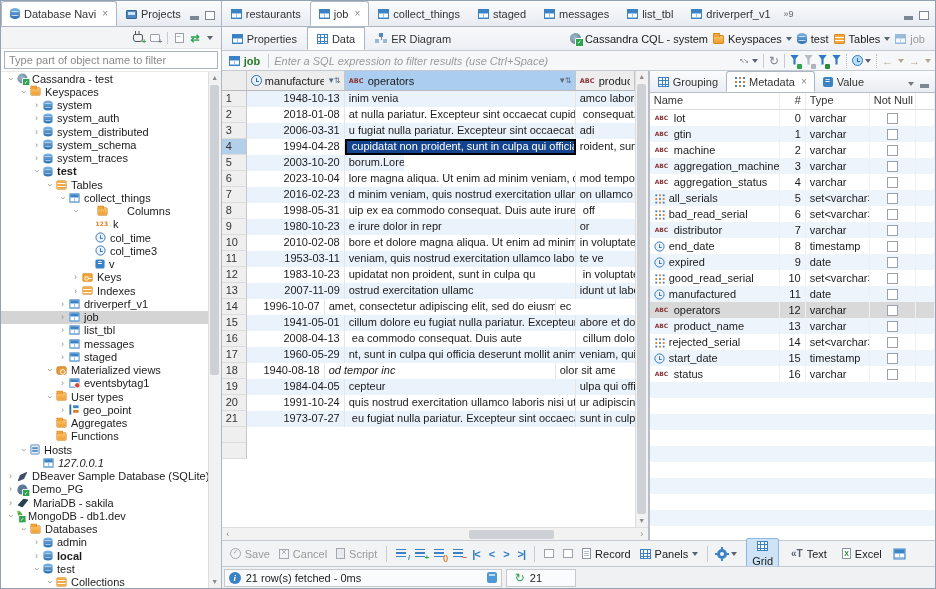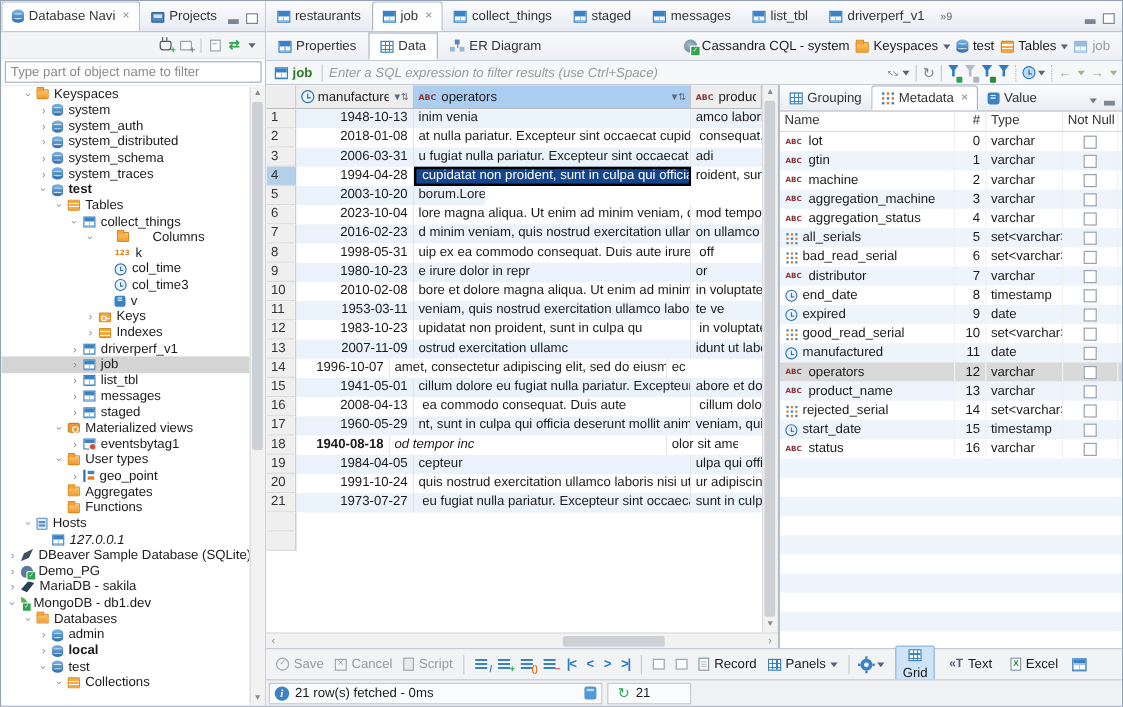--- a/index.html
+++ b/index.html
@@ -166,21 +166,21 @@
   .ptabs { height:22px; display:flex; align-items:flex-end; background:linear-gradient(#fbfcfd,#e9edf2); border-bottom:1px solid #b6bcc8; }
   .ptabs .ptab { height:21px; padding:0 7px; }
   .mhead { display:flex; height:17px; flex:none; border-bottom:1px solid #dcdcdc; color:#333; }
   .mh { padding:1px 4px; border-right:1px solid #ececec; overflow:hidden; white-space:nowrap; }
   .mrows { flex:1; overflow:hidden; }
   .mrow { display:flex; height:16px; align-items:center; }
   .mrow.stripe { background:#eef4fc; }
   .mrow.sel { background:#d9d9d9; }
   .mc { padding:0 4px; overflow:hidden; white-space:nowrap; line-height:15px; border-right:1px solid #f0f0f0; height:100%; display:flex; align-items:center;}
   .mc .ic { margin-right:4px; transform:scale(.92); }
-  .c-name { width:146px; flex:none; }
+  .c-name { width:130px; flex:none; }
   .c-num { width:26px; flex:none; justify-content:flex-end; }
   .c-type { width:64px; flex:none; }
   .c-null { width:46px; flex:none; justify-content:center; }
   .c-rest { flex:1; }
   .chk { width:11px; height:11px; border:1px solid #9aa2ae; background:#fff; display:inline-block; }
   
   .btoolbar { height:26px; flex:none; display:flex; align-items:center; gap:9px; padding:0 8px; background:#f2f3f5; border-top:1px solid #c4cad4; }
   .tbtn { display:flex; align-items:center; gap:4px; white-space:nowrap; }
   .tbtn.dis { color:#9a9a9a; }
   .tbtn.toggled { background:#cfe3f7; border:1px solid #8db6e0; border-radius:2px; padding:1px 5px;flex-direction:column; }
@@ -232,20 +232,25 @@
       <span class="nt-sep"></span>
       <span class="ic-collapse"></span>
       <span class="ic-link">⇄</span>
       <span class="caret"></span>
     </div>
     <div class="nav-filter-wrap">
       <input class="nav-filter" placeholder="Type part of object name to filter" style="">
     </div>
     <div class="tree">
       <div class="tree-inner" id="tree">
+          <div class="trow" style="padding-left: 4px;">
+            <span class="expander open">›</span>
+            <span class="ic ic-cassandra badge-check"></span>
+            <span class="lbl">Cassandra - test</span>
+          </div>
           <div class="trow" style="padding-left: 17px;">
             <span class="expander open">›</span>
             <span class="ic ic-folder"></span>
             <span class="lbl">Keyspaces</span>
           </div>
           <div class="trow" style="padding-left: 30px;">
             <span class="expander">›</span>
             <span class="ic ic-db"></span>
             <span class="lbl">system</span>
           </div>
@@ -666,21 +671,21 @@
                   <div class="cell" style="width: 59px; flex: 0 0 auto; border-right: none;"> cillum dolore</div>
                 </div>
                 <div class="grow stripe">
                   <div class="cell num">17</div>
                   <div class="cell right" style="width: 98px; flex: 0 0 auto;">1960-05-29</div>
                   <div class="cell" style="width: 231px; flex: 0 0 auto;">nt, sunt in culpa qui officia deserunt mollit anim id est l</div>
                   <div class="cell" style="width: 59px; flex: 0 0 auto; border-right: none;">veniam, quis n</div>
                 </div>
                 <div class="grow">
                   <div class="cell num">18</div>
-                  <div class="cell right" style="width: 78px; flex: 0 0 auto; font-weight: bold;">1940-08-18</div>
+                  <div class="cell right" style="width: 78px; flex: 0 0 auto;">1940-08-18</div>
                   <div class="cell" style="width: 231px; flex: 0 0 auto; font-style: italic;">od tempor inc</div>
                   <div class="cell" style="width: 59px; flex: 0 0 auto; border-right: none;">olor sit amet, c</div>
                 </div>
                 <div class="grow stripe">
                   <div class="cell num">19</div>
                   <div class="cell right" style="width: 98px; flex: 0 0 auto;">1984-04-05</div>
                   <div class="cell" style="width: 231px; flex: 0 0 auto;">cepteur</div>
                   <div class="cell" style="width: 59px; flex: 0 0 auto; border-right: none;">ulpa qui officia</div>
                 </div>
                 <div class="grow">

